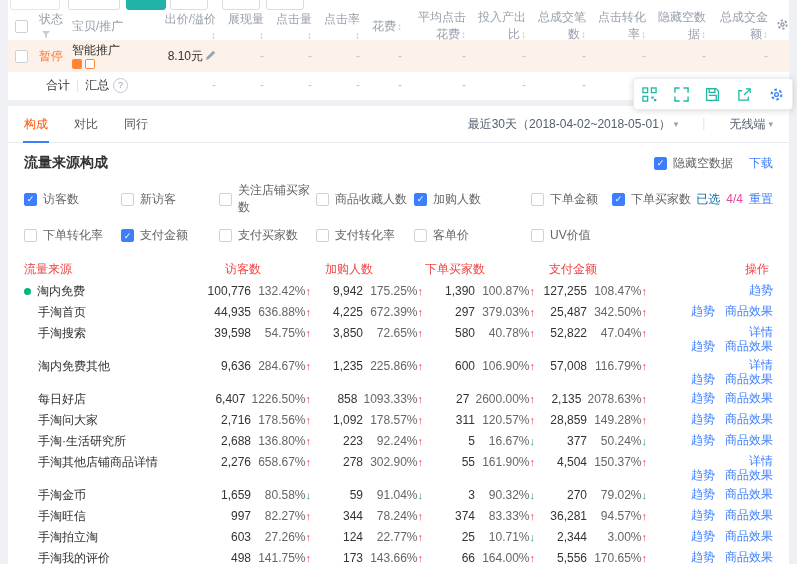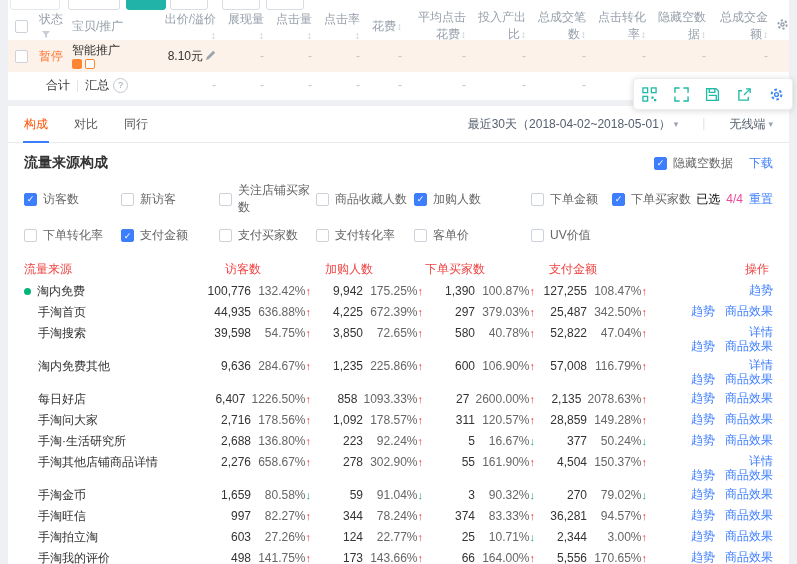--- a/index.html
+++ b/index.html
@@ -68,21 +68,21 @@
   .metric-items{display:flex;align-items:center;}
   .metric-items > :nth-child(1){width:97px;}
   .metric-items > :nth-child(2){width:98px;}
   .metric-items > :nth-child(3){width:97px;}
   .metric-items > :nth-child(4){width:98px;}
   .metric-items > :nth-child(5){width:117px;}
   .metric-items > :nth-child(6){width:81px;}
   .metric-item{display:flex;align-items:center;gap:6px;cursor:pointer;box-sizing:border-box;}
   .mlabel{color:#666;}
   .selected-info{margin-left:auto;display:flex;align-items:center;gap:6px;}
-  .sel-prefix{color:#000000;}
+  .sel-prefix{color:#0369a1;}
   .sel-count{color:#ec4899;}
   .reset{color:#3d7eff;cursor:pointer;}
   
   .ttable{padding:2px 16px 0;}
   .thdr{display:flex;color:#ef4444;height:24px;align-items:center;}
   .hname{width:175px;}
   .hmetric{width:112px;text-align:right;padding-right:50px;box-sizing:border-box;}
   .hact{flex:1;text-align:right;padding-right:4px;}
   .trow{display:flex;align-items:flex-start;padding:3px 0;line-height:15px;}
   .ncell{width:175px;color:#333;display:flex;align-items:center;box-sizing:border-box;}

